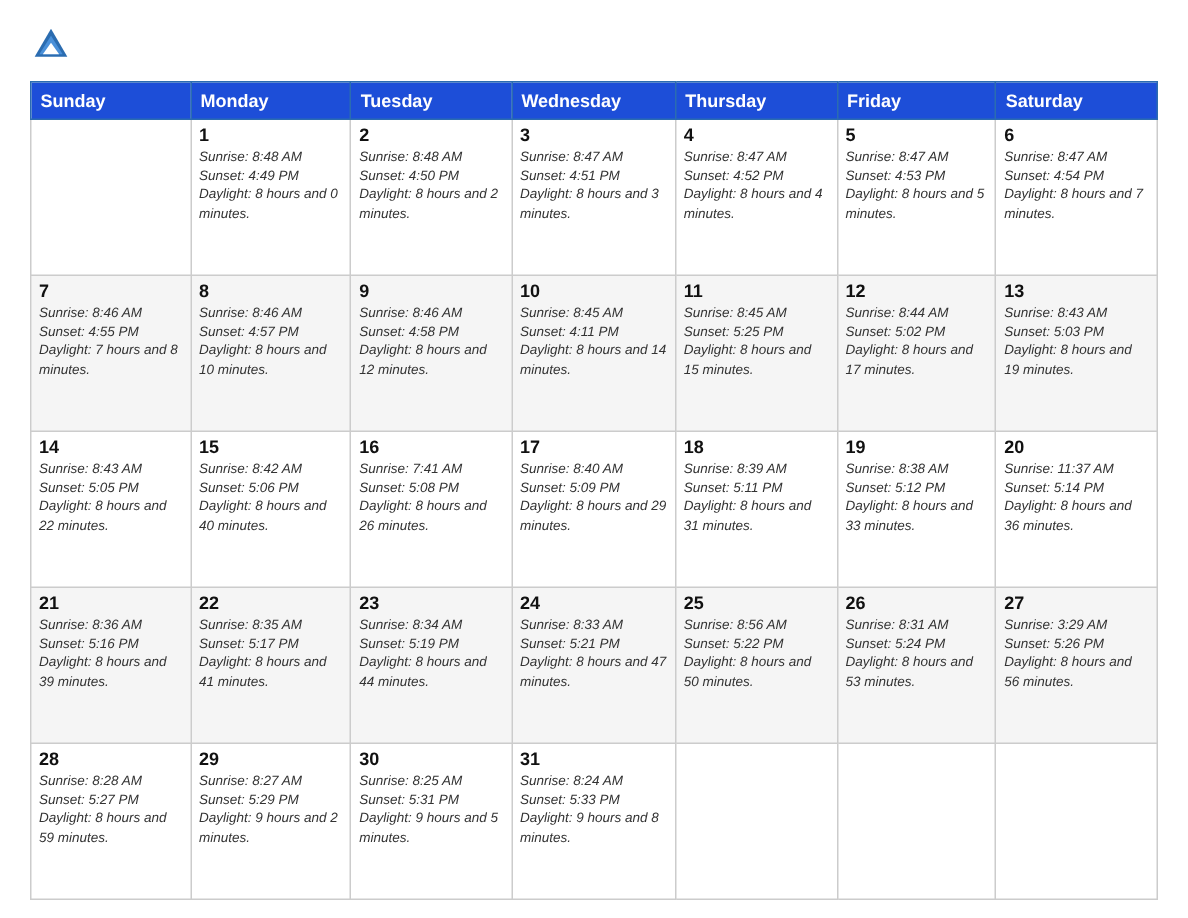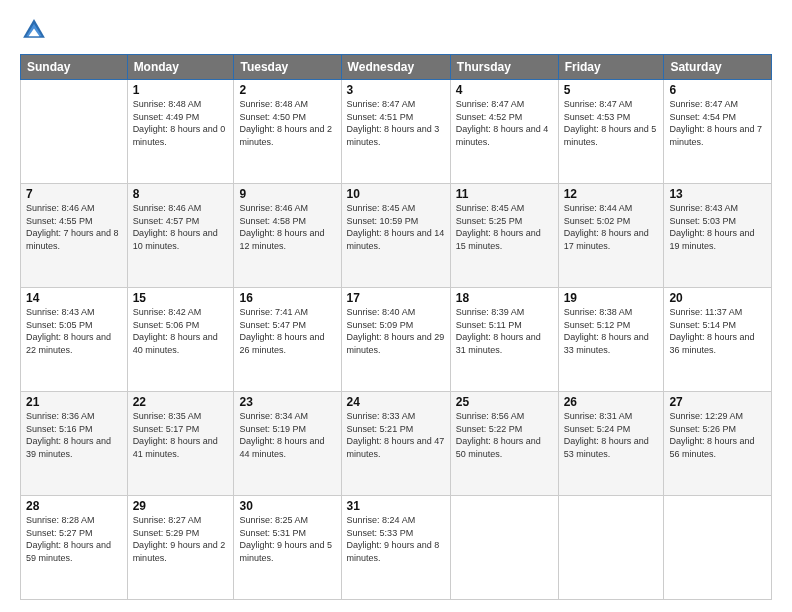--- a/index.html
+++ b/index.html
@@ -78,27 +78,28 @@
       font-size: 12px;
       font-weight: bold;
       color: #111;
       display: block;
       margin-bottom: 1px;
     }
     .day-info {
       font-size: 9px;
       color: #333;
       line-height: 1.4;
+      font-style: italic;
     }
     .empty-cell {
       background: #f9f9f9;
     }
     tr:nth-child(odd) td { background: #fff; }
     tr:nth-child(even) td { background: #f5f5f5; }
-    .calendar-table thead tr th { background: #737373; }
+    .calendar-table thead tr th { background: #1d4ed8; }
   </style>
 </head>
 <body>
 
 <div class="page">
   <div class="header">
     <div class="logo">
       <svg class="logo-icon" viewBox="0 0 36 36">
         <polygon points="18,4 32,28 4,28" fill="#2b6cb0"></polygon>
         <polygon points="18,10 28,26 8,26" fill="#4a90d9"></polygon>
@@ -201,21 +202,21 @@
             <div class="day-info">
               <div>Sunrise: 8:46 AM</div>
               <div>Sunset: 4:58 PM</div>
               <div>Daylight: 8 hours and 12 minutes.</div>
             </div>
           </td>
           <td>
             <span class="day-number">10</span>
             <div class="day-info">
               <div>Sunrise: 8:45 AM</div>
-              <div>Sunset: 10:59 PM</div>
+              <div>Sunset: 4:11 PM</div>
               <div>Daylight: 8 hours and 14 minutes.</div>
             </div>
           </td>
           <td>
             <span class="day-number">11</span>
             <div class="day-info">
               <div>Sunrise: 8:45 AM</div>
               <div>Sunset: 5:25 PM</div>
               <div>Daylight: 8 hours and 15 minutes.</div>
             </div>
@@ -251,21 +252,21 @@
             <div class="day-info">
               <div>Sunrise: 8:42 AM</div>
               <div>Sunset: 5:06 PM</div>
               <div>Daylight: 8 hours and 40 minutes.</div>
             </div>
           </td>
           <td>
             <span class="day-number">16</span>
             <div class="day-info">
               <div>Sunrise: 7:41 AM</div>
-              <div>Sunset: 5:47 PM</div>
+              <div>Sunset: 5:08 PM</div>
               <div>Daylight: 8 hours and 26 minutes.</div>
             </div>
           </td>
           <td>
             <span class="day-number">17</span>
             <div class="day-info">
               <div>Sunrise: 8:40 AM</div>
               <div>Sunset: 5:09 PM</div>
               <div>Daylight: 8 hours and 29 minutes.</div>
             </div>
@@ -340,21 +341,21 @@
             <span class="day-number">26</span>
             <div class="day-info">
               <div>Sunrise: 8:31 AM</div>
               <div>Sunset: 5:24 PM</div>
               <div>Daylight: 8 hours and 53 minutes.</div>
             </div>
           </td>
           <td>
             <span class="day-number">27</span>
             <div class="day-info">
-              <div>Sunrise: 12:29 AM</div>
+              <div>Sunrise: 3:29 AM</div>
               <div>Sunset: 5:26 PM</div>
               <div>Daylight: 8 hours and 56 minutes.</div>
             </div>
           </td>
         </tr>
         <tr>
           <td>
             <span class="day-number">28</span>
             <div class="day-info">
               <div>Sunrise: 8:28 AM</div>

